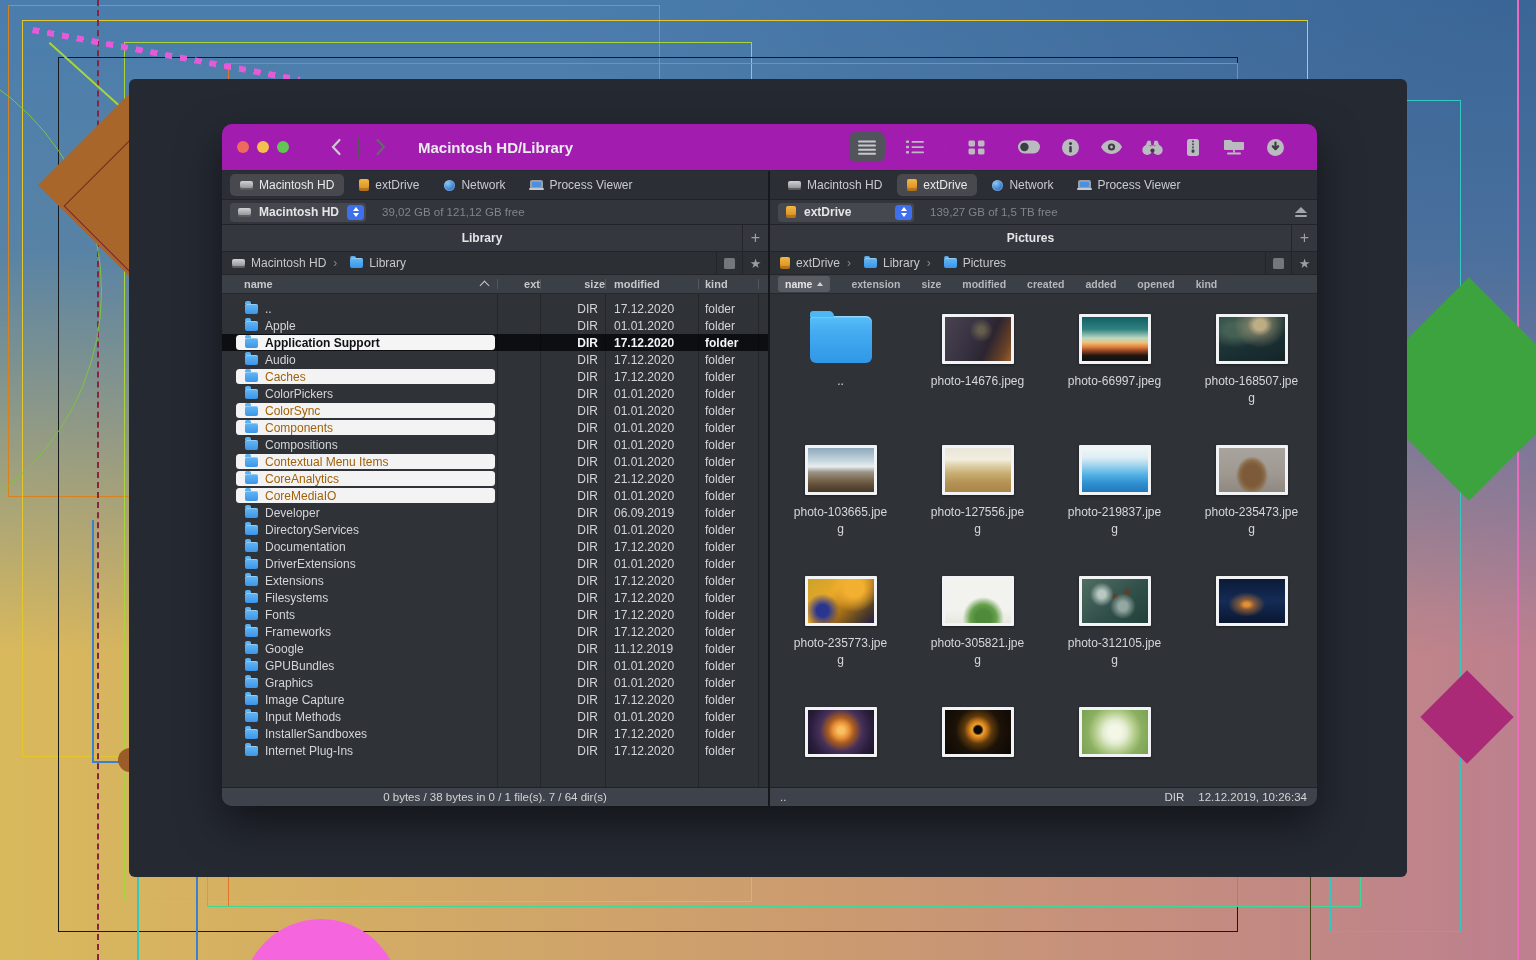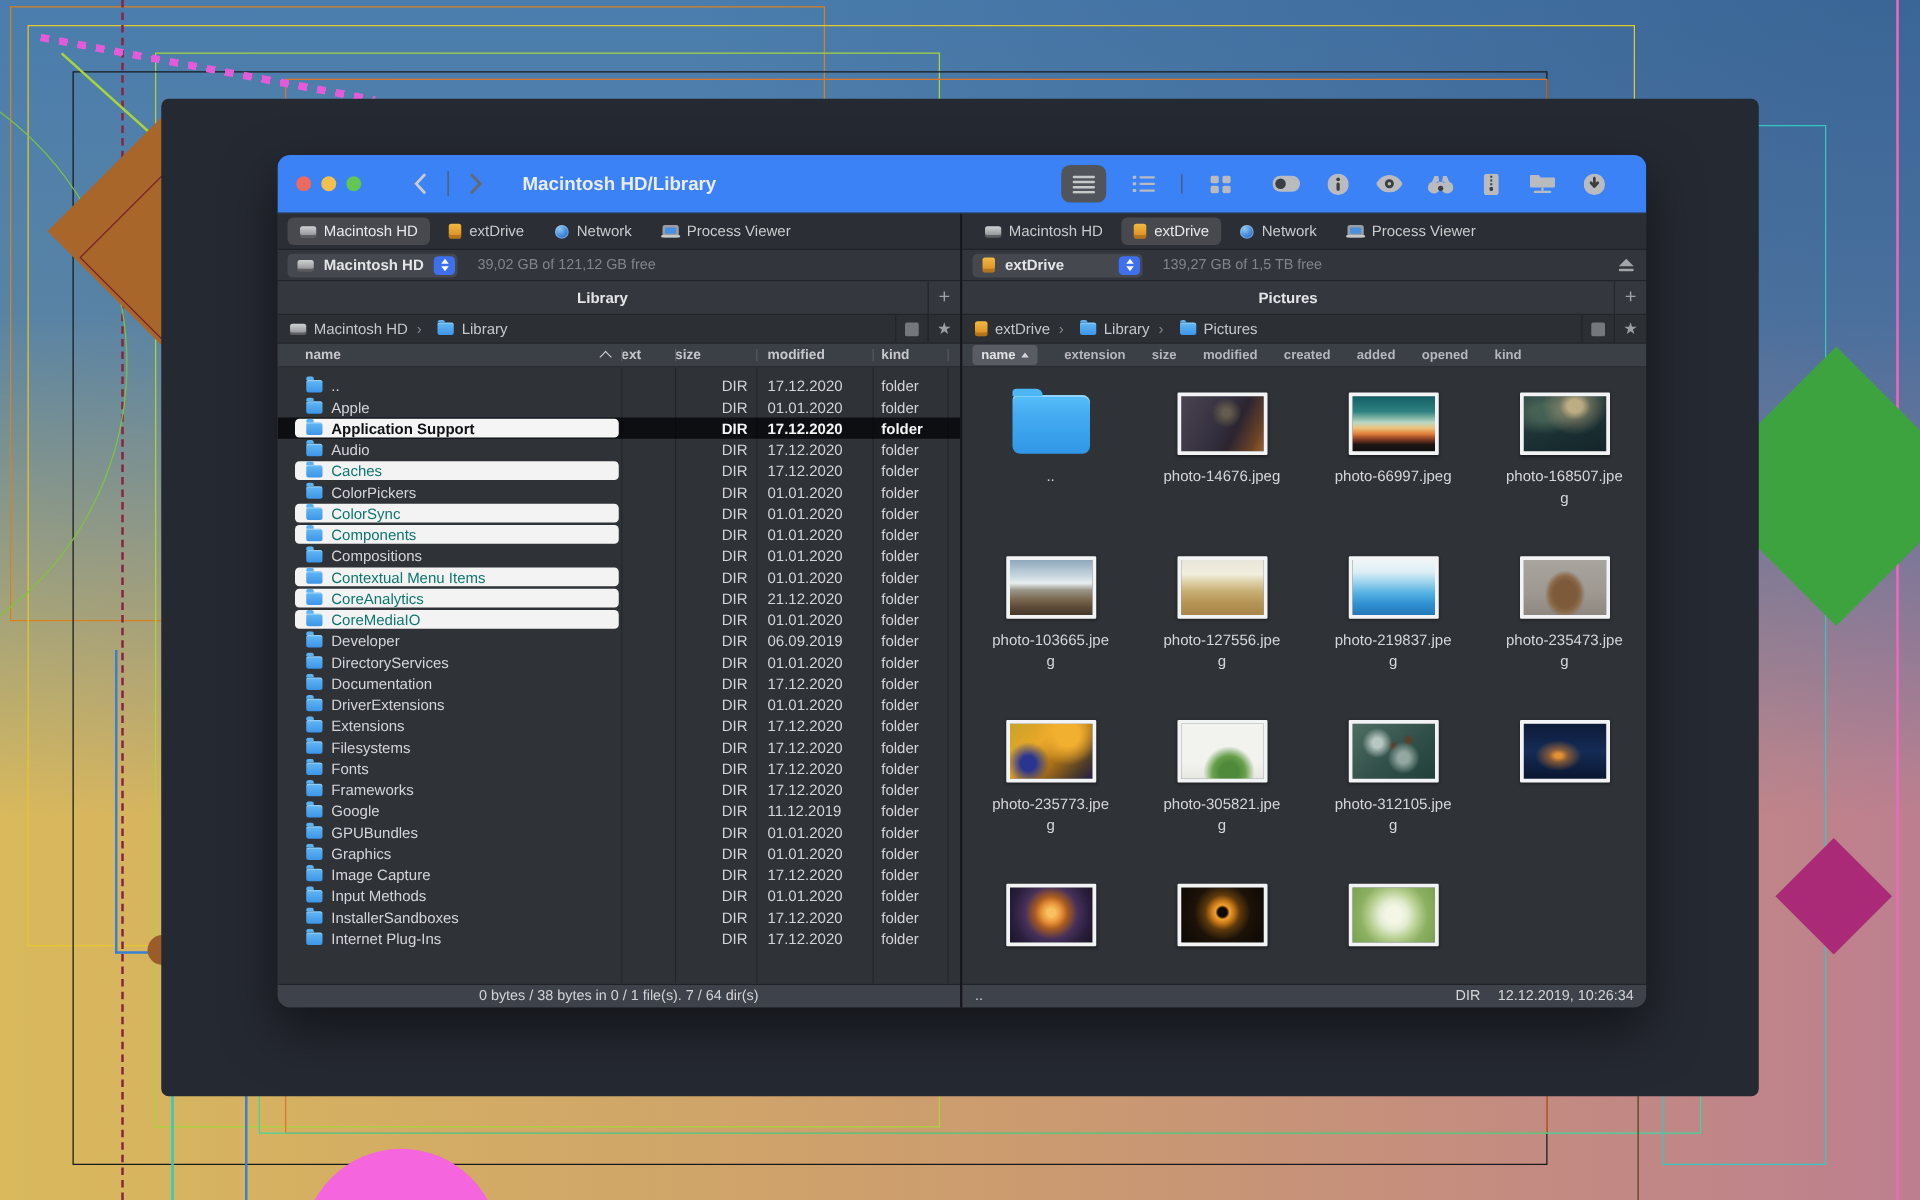--- a/index.html
+++ b/index.html
@@ -37,21 +37,21 @@
   #s-dmag{left:1434px;top:684px;width:66px;height:66px;background:#aa2a78;transform:rotate(45deg)}
   #s-pcircle{left:242px;top:919px;width:158px;height:158px;border-radius:50%;background:#f565de}
   #s-bdot{left:118px;top:748px;width:24px;height:24px;border-radius:50%;background:#9a5c28}
   
   .app-shell{position:absolute;left:129px;top:79px;width:1278px;height:798px;
     background:#252932;border-radius:6px;z-index:1}
   .window{position:absolute;left:93px;top:45px;width:1095px;height:682px;border-radius:10px;
     overflow:hidden;background:#2f3237;box-shadow:0 18px 42px rgba(0,0,0,.5);
     display:flex;flex-direction:column;color:#d4d5d8}
   
-  .titlebar{height:46px;flex:0 0 46px;background:#3b82f6;display:flex;align-items:center;
+  .titlebar{height:46px;flex:0 0 46px;background:#a21caf;display:flex;align-items:center;
     padding:0 31px 0 15px;border-bottom:1px solid #292b30}
   .tl{width:12px;height:12px;border-radius:50%;margin-right:8px}
   .tl.red{background:#ed6a5e}.tl.yel{background:#f5bf4f}.tl.grn{background:#62c554}
   .navbtn{display:flex;align-items:center;justify-content:center;width:18px}
   .nav-back{margin-left:30px}
   .tsepbar{width:1px;height:20px;background:#55585d;margin:0 13px}
   .title{font-size:15px;font-weight:bold;color:#ebecee;margin-left:28px;white-space:nowrap}
   .tools{margin-left:auto;display:flex;align-items:center}
   .tbtn{display:flex;align-items:center;justify-content:center;margin-left:19px;width:22px;height:30px}
   .tbtn.active{background:#51545a;border-radius:7px;width:36px;margin-left:0}
@@ -95,37 +95,37 @@
   .staricon::before{content:"★";color:#9b9ea3;font-size:13px;line-height:1}
   
   .lhead{height:18px;flex:0 0 18px;background:#3b3f46;border-bottom:1px solid #26282d;
     display:grid;grid-template-columns:275px 43px 65px 93px 60px 10px;align-items:center;
     font-size:11px;font-weight:bold;color:#c6c8cb}
   .lhead>div{position:relative;height:100%;display:flex;align-items:center}
   .lhead>div+div::before{content:"";position:absolute;left:0;top:4px;bottom:4px;width:1px;background:#55585d}
   .lh-name{padding-left:22px}
   .sort-up{width:6px;height:6px;border-left:1.6px solid #c9cbce;border-top:1.6px solid #c9cbce;
     transform:rotate(45deg);display:inline-block;margin-left:auto;margin-right:9px;margin-top:3px}
-  .lh-c{justify-content:flex-start}
+  .lh-c{justify-content:flex-end}
   .lh-mod{padding-left:9px}.lh-kind{padding-left:7px}
   .rhead{height:18px;flex:0 0 18px;background:#3b3f46;border-bottom:1px solid #26282d;
     display:flex;align-items:center;font-size:10.5px;font-weight:bold;color:#b4b7bb;padding-left:8px}
   .rh{margin-right:21px;white-space:nowrap}
   .rh-name{background:#595c62;border-radius:3px;padding:2px 7px;color:#e2e3e5;display:flex;align-items:center}
   .tri-up{width:0;height:0;border-left:3.5px solid transparent;border-right:3.5px solid transparent;
     border-bottom:4.5px solid #d2d4d6;display:inline-block;margin-left:5px}
   
   .list{flex:1;background:#2f3237;position:relative;overflow:hidden;padding-top:6px}
   .colsep{position:absolute;top:0;bottom:0;width:1px;background:rgba(0,0,0,.22)}
   .lrow{display:grid;grid-template-columns:275px 43px 65px 93px 60px 10px;height:17px;
     align-items:center;font-size:12px;color:#d4d5d8;position:relative}
   .lrow.sel{background:#0d0e12}
   .c-name{display:flex;align-items:center;gap:7px;height:15px;margin:1px 2px 1px 14px;
     border-radius:3.5px;padding-left:9px;overflow:hidden;white-space:nowrap}
-  .c-name.marked{background:#f3f3f4;color:#0f766e}
+  .c-name.marked{background:#f3f3f4;color:#a16207}
   .lrow.sel .c-name{background:#f5f5f6;color:#101114;font-weight:bold}
   .lrow.sel .c-size,.lrow.sel .c-mod,.lrow.sel .c-kind{font-weight:bold;color:#f4f5f6}
   .c-size{text-align:right;padding-right:7px}
   .c-mod{padding-left:9px}.c-kind{padding-left:7px}
   
   .ic{display:inline-block;flex:0 0 auto}
   .ic-hdd{width:13px;height:9px;border-radius:2px;background:linear-gradient(180deg,#d0d1d3,#85878b);
     box-shadow:inset 0 -2px 0 rgba(0,0,0,.35)}
   .ic-ext{width:10px;height:12px;border-radius:2px;background:linear-gradient(180deg,#f2b844,#d8881c);
     box-shadow:inset 0 -3px 0 rgba(0,0,0,.18)}

